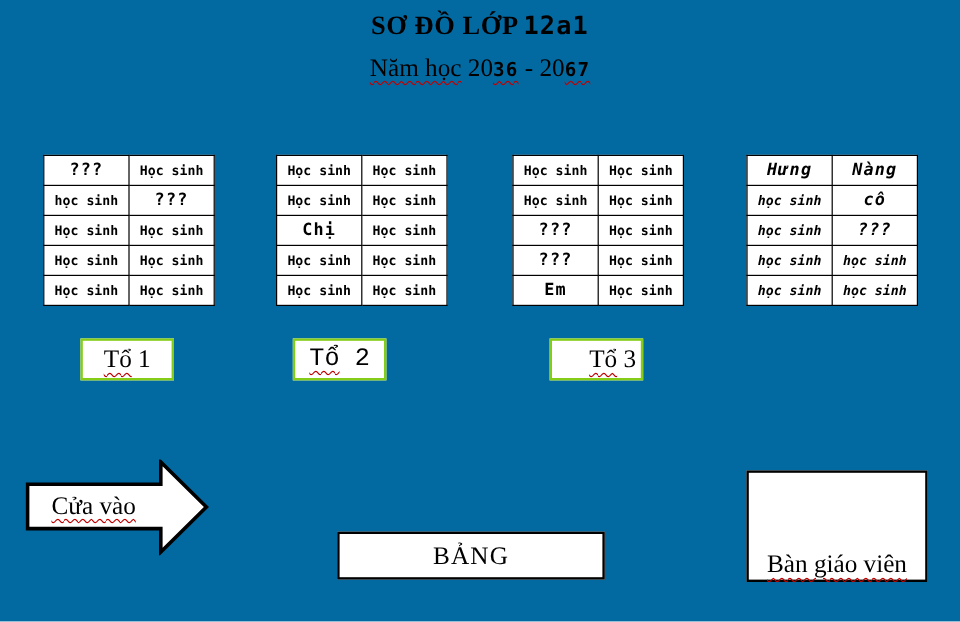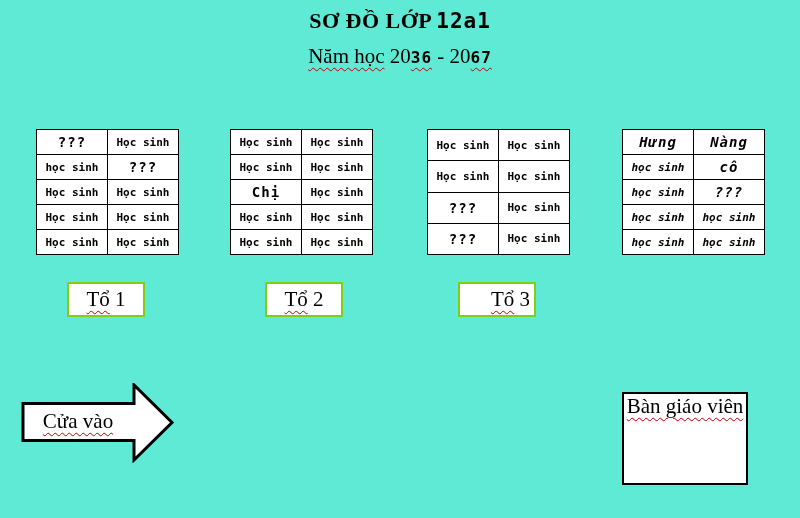--- a/index.html
+++ b/index.html
@@ -1,21 +1,21 @@
 <!DOCTYPE html>
 <html><head>
 <meta charset="utf-8">
 <style>
   * { margin: 0; padding: 0; box-sizing: border-box; }
   html, body { background: #ffffff; }
   .page {
     position: relative;
     width: 800px;
     height: 518px;
-    background: #5eead4;
+    background: #0369a1;
     font-family: "Liberation Serif", serif;
     color: #000;
     overflow: hidden;
   }
   .title {
     position: absolute;
     top: 8px; left: 0; width: 800px;
     text-align: center;
   }
   .title .serif-part {
@@ -74,21 +74,21 @@
     top: 282px;
     width: 78px;
     height: 35px;
     border: 2px solid #84cc16;
     text-align: center;
     line-height: 31px;
     font-size: 21px;
     background: #fff;
   }
   .to1 { left: 67px; }
-  .to2 { left: 265px; }
+  .to2 { left: 244px; font-family: Liberation Mono, monospace; }
   .to3 { left: 458px; padding-left: 27px; }
   .to4 { left: 650px; }
   .entrance {
     position: absolute;
     left: 21px; top: 383px;
     width: 154px; height: 80px;
   }
   .entrance svg { position: absolute; left: 0; top: 0; }
   .entrance .label {
     position: absolute;
@@ -105,25 +105,25 @@
     border: 2px solid #000;
     text-align: center;
     line-height: 36px;
     font-size: 21px;
     letter-spacing: 1px;
     background: #fff;
   }
   .teacher-desk {
     position: absolute;
     left: 622px; top: 392px;
-    width: 126px; height: 93px;
+    width: 151px; height: 93px;
     border: 2.5px solid #000;
     background: #fff;
     display: flex;
-    align-items: flex-start;
+    align-items: flex-end;
     justify-content: center;
     font-size: 21px;
   }
 </style>
 </head>
 <body>
 
 <div class="page">
 
   <div class="title">
@@ -199,20 +199,24 @@
       <td>Học sinh</td>
     </tr>
     <tr>
       <td class="big">???</td>
       <td>Học sinh</td>
     </tr>
     <tr>
       <td class="big">???</td>
       <td>Học sinh</td>
     </tr>
+    <tr>
+      <td class="big">Em</td>
+      <td>Học sinh</td>
+    </tr>
   </tbody>
     </table>
 
   <table class="seats t4">
     <tbody>
         <tr>
       <td class="big">Hưng</td>
       <td class="big">Nàng</td>
     </tr>
     <tr>
@@ -247,18 +251,21 @@
     <span>3</span>
   </div>
 
   <div class="entrance">
     <svg width="154" height="80" viewBox="0 0 154 80">
       <path d="M 2 20.5 L 113 20.5 L 113 2 L 151 39.5 L 113 77 L 113 57.5 L 2 57.5 Z" fill="#ffffff" stroke="#000000" stroke-width="3" stroke-linejoin="miter"></path>
     </svg>
     <div class="label sq">Cửa vào</div>
   </div>
 
+  <div class="board">
+    <span>BẢNG</span>
+  </div>
 
   <div class="teacher-desk">
     <span class="sq">Bàn giáo viên</span>
   </div>
 
 </div>
 
 </body></html>

